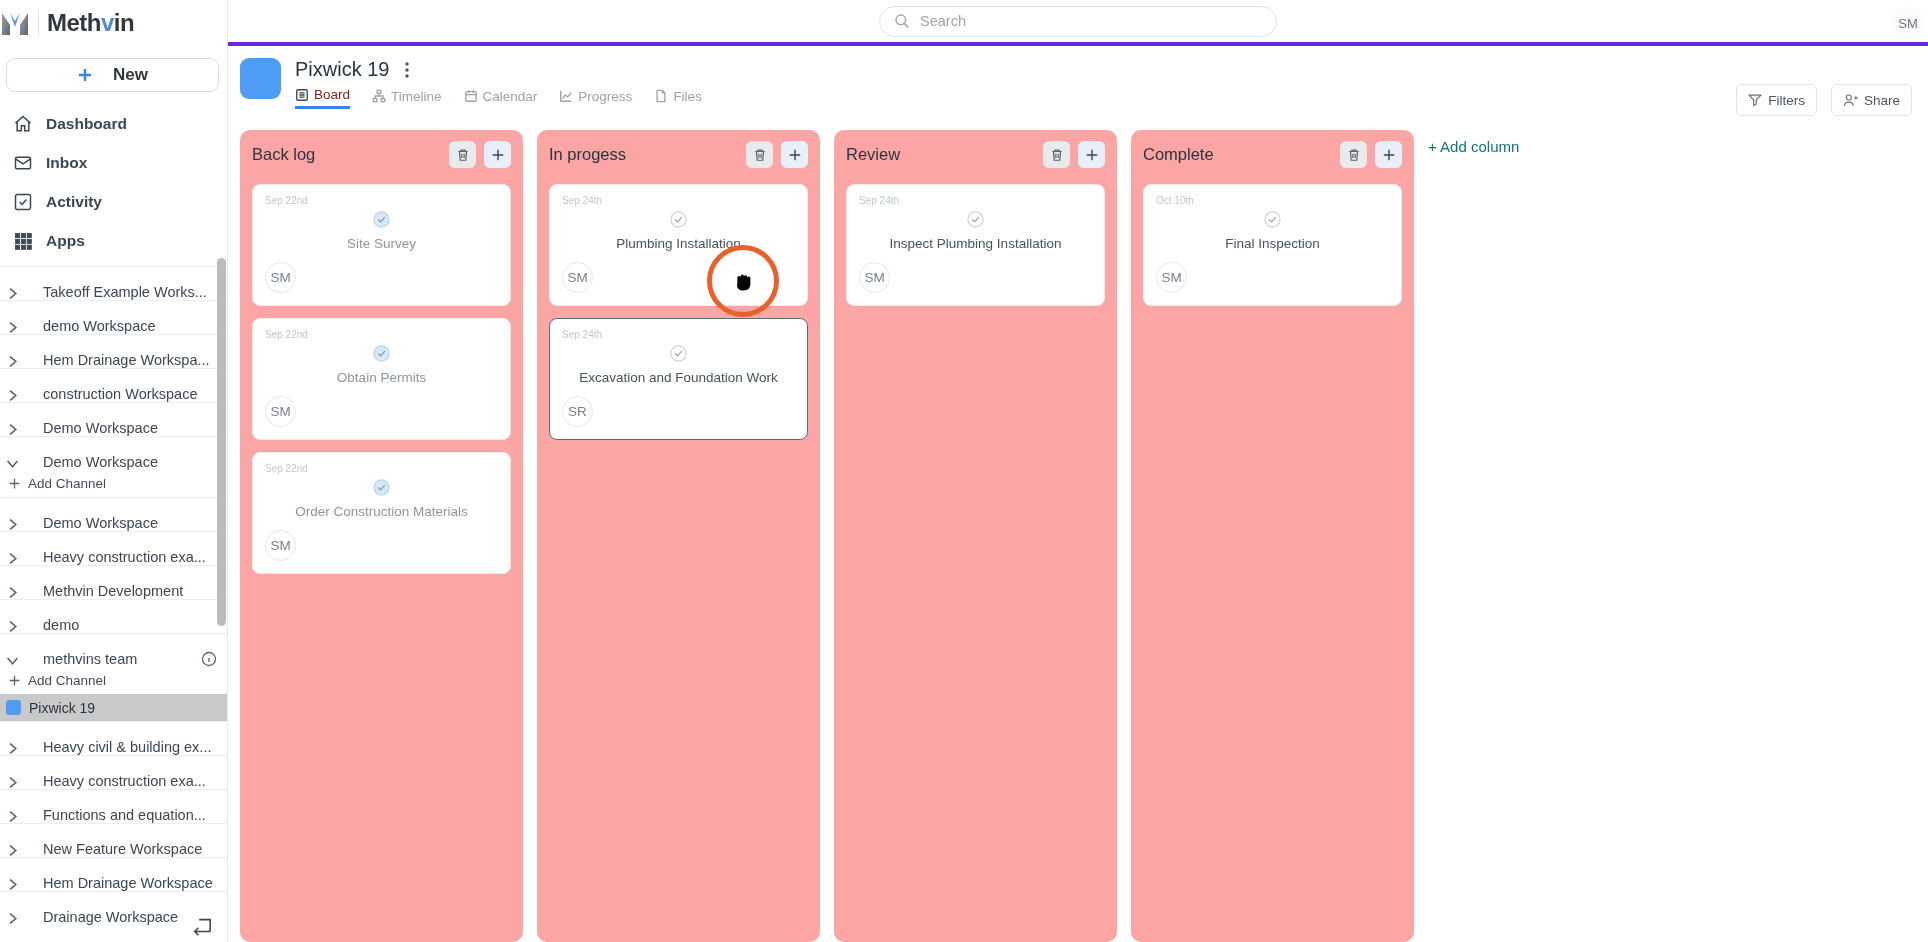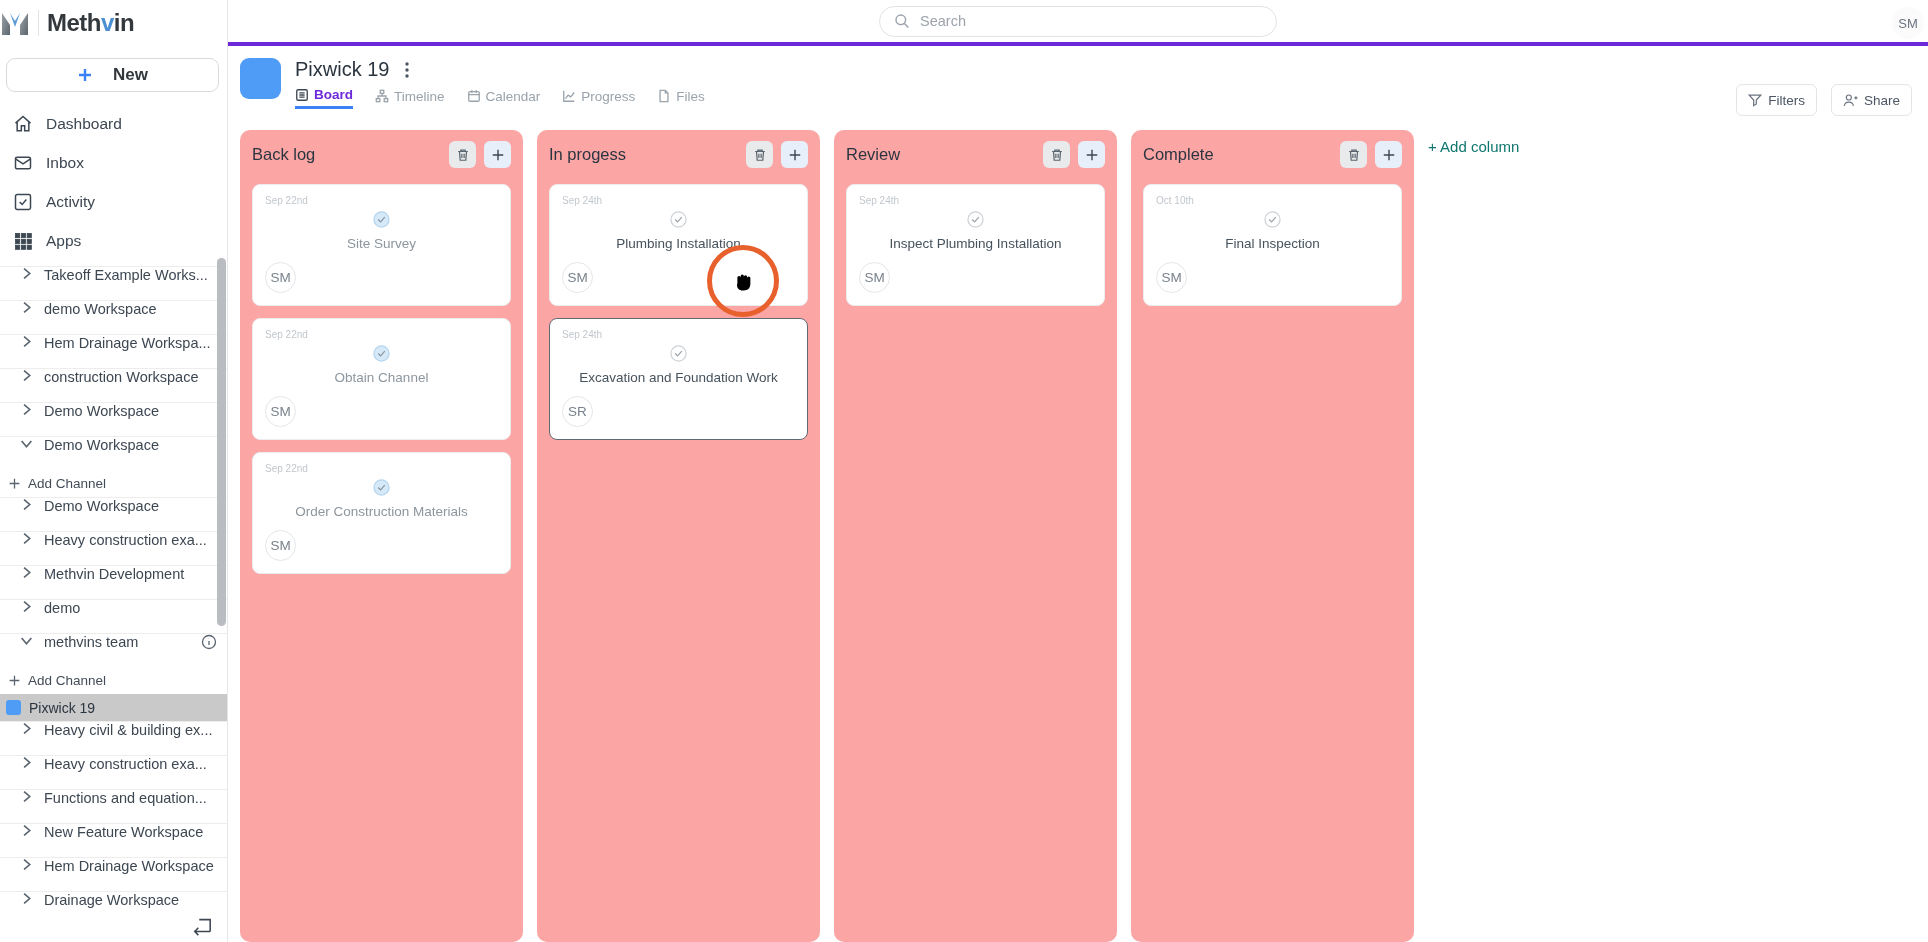--- a/index.html
+++ b/index.html
@@ -13,25 +13,25 @@
   .logo-mark { width:30px; height:28px; }
   .logo-divider { width:1px; height:26px; background:#e0e3e6; }
   .logo-text { font-size:24px; font-weight:600; color:#33383d; letter-spacing:-0.5px; }
   .logo-text .accent { color:#4a90d2; }
 
   .new-btn { margin:12px 8px 10px 6px; height:34px; border:1px solid #d8dbde; border-radius:9px; background:#fff; display:flex; align-items:center; justify-content:center; gap:20px; cursor:pointer; }
   .new-btn .plus { color:#3b82f6; font-weight:700; }
   .new-btn .lbl { font-size:17px; font-weight:700; color:#33383d; }
 
   .nav { padding:2px 0 6px 0; }
-  .nav-item { height:39px; display:flex; align-items:center; gap:13px; padding-left:13px; font-size:15.5px; font-weight:400; color:#3d4752; cursor:pointer; }
+  .nav-item { height:39px; display:flex; align-items:center; gap:13px; padding-left:13px; font-size:15.5px; font-weight:700; color:#3d4752; cursor:pointer; }
   .nav-item svg { stroke:#3d4752; }
 
   .ws-list { flex:1; overflow:hidden; }
-  .ws-row { height:34px; display:flex; align-items:flex-start; gap:11px; padding-left:20px; font-size:14.5px; color:#3d4752; border-top:1px solid #ededee; cursor:pointer; white-space:nowrap; }
+  .ws-row { height:34px; display:flex; align-items:flex-end; gap:24px; padding-left:6px; font-size:14.5px; color:#3d4752; border-top:1px solid #ededee; cursor:pointer; white-space:nowrap; }
   .ws-row svg { stroke:#5a646e; flex:none; }
   .sub-row { height:27px; display:flex; align-items:center; gap:7px; padding-left:8px; font-size:13.5px; color:#434c56; border-top:none; cursor:pointer; }
   .channel-row { height:27px; display:flex; align-items:center; gap:8px; padding-left:6px; font-size:14px; color:#2b3540; cursor:pointer; }
   .channel-row.selected { background:#c9c9c9; }
   .chan-square { width:15px; height:15px; border-radius:3px; background:#4f9cf6; flex:none; }
   .info-btn { margin-left:auto; margin-right:10px; }
 
   .side-scrollbar { position:absolute; right:1px; top:258px; width:9px; height:368px; border-radius:5px; background:#b9bcc0; }
   .exit-btn { position:absolute; right:14px; bottom:6px; cursor:pointer; }
 
@@ -45,21 +45,21 @@
 
   .board-header { position:relative; padding:12px 16px 0 12px; height:70px; min-height:70px; display:flex; }
   .proj-icon { width:41px; height:41px; border-radius:9px; background:#4f9cf6; margin-right:14px; }
   .ph-right { display:flex; flex-direction:column; }
   .title-row { display:flex; align-items:center; gap:16px; }
   .proj-title { font-size:20px; font-weight:500; color:#2b3540; }
   .kebab { cursor:pointer; }
   .tabs { display:flex; gap:22px; margin-top:6px; }
   .tab { display:flex; align-items:center; gap:5px; font-size:13.5px; color:#9aa3ab; padding-bottom:4px; cursor:pointer; }
   .tab svg { stroke:#9aa3ab; }
-  .tab.active { color:#6d28d9; border-bottom:3px solid #3b82f6;font-weight:bold; }
+  .tab.active { color:#7f1d1d; border-bottom:3px solid #3b82f6; }
   .tab.active svg { stroke:#3c4650; }
   .hdr-actions { position:absolute; right:16px; top:38px; display:flex; gap:14px; }
   .pill-btn { height:32px; padding:0 11px; border:1px solid #e2e5e8; border-radius:6px; background:#fff; display:flex; align-items:center; gap:6px; font-size:13.5px; color:#4b5563; cursor:pointer; }
   .pill-btn svg { stroke:#6b7480; }
 
   
   .board { flex:1; display:flex; gap:14px; padding:14px 0 0 12px; overflow:hidden; position:relative; }
   .col { width:283px; min-width:283px; background:#fca5a5; border-radius:10px; padding:11px 12px; display:flex; flex-direction:column; }
   .col-head { display:flex; align-items:center; margin-bottom:4px; }
   .col-title { font-size:16.5px; color:#2b3540; flex:1; }
@@ -387,21 +387,21 @@
         </div>
         <div class="avatar">SM</div>
       </div>
       <div class="card muted">
         <div class="card-date">Sep 22nd</div>
         <div class="card-title-row">
           <svg class="check-blue" width="17" height="17" viewBox="0 0 18 18" stroke-width="1.3">
               <circle cx="9" cy="9" r="8"></circle>
               <path d="M5.5 9l2.5 2.5 4.5-5" fill="none"></path>
             </svg>
-          <span class="card-title">Obtain Channel</span>
+          <span class="card-title">Obtain Permits</span>
         </div>
         <div class="avatar">SM</div>
       </div>
       <div class="card muted">
         <div class="card-date">Sep 22nd</div>
         <div class="card-title-row">
           <svg class="check-blue" width="17" height="17" viewBox="0 0 18 18" stroke-width="1.3">
               <circle cx="9" cy="9" r="8"></circle>
               <path d="M5.5 9l2.5 2.5 4.5-5" fill="none"></path>
             </svg>

